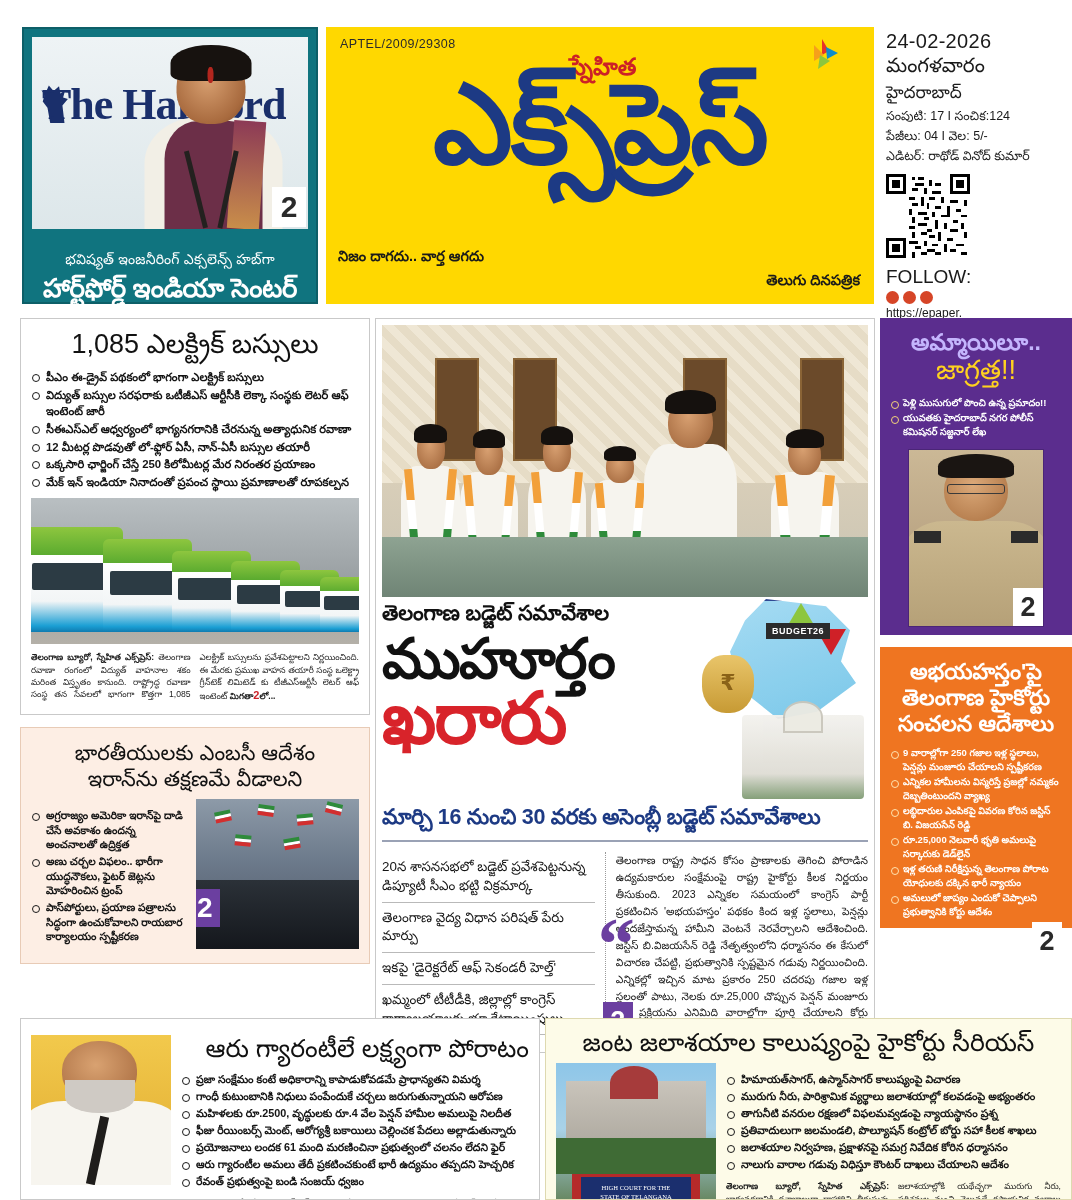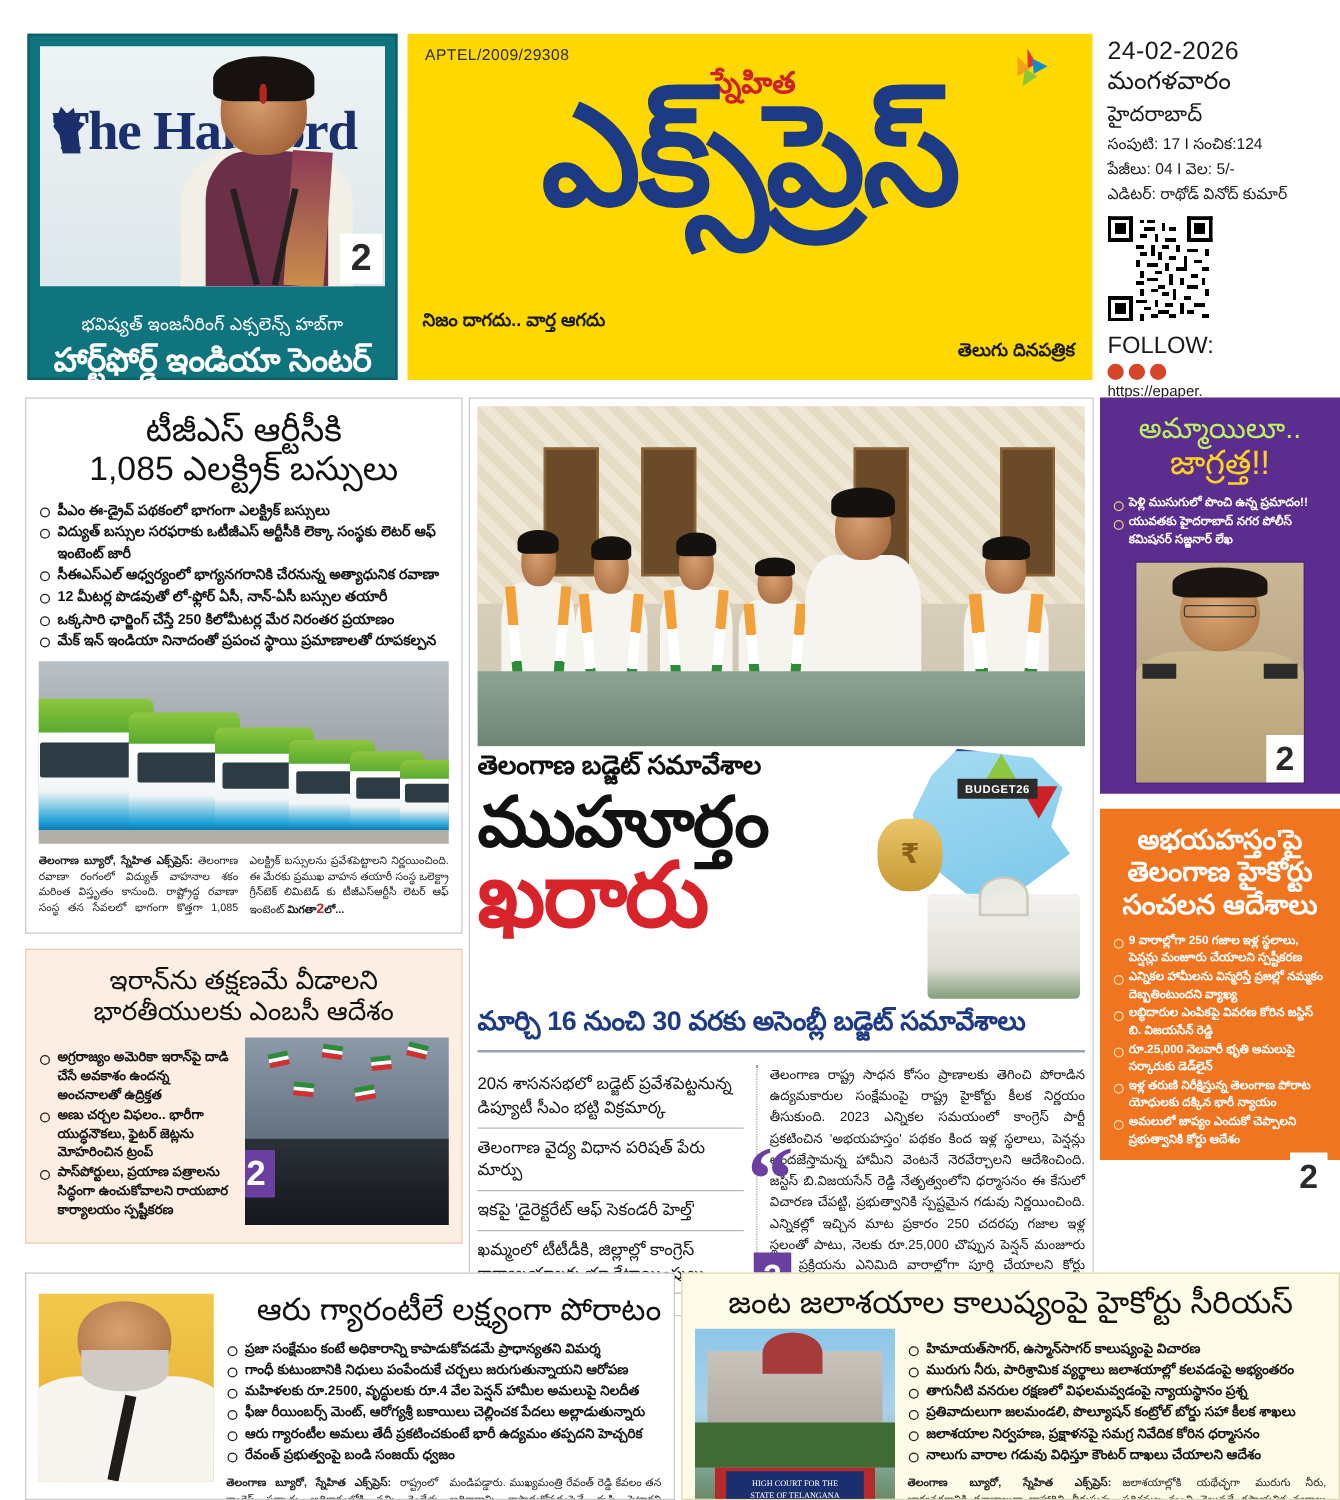--- a/index.html
+++ b/index.html
@@ -207,21 +207,21 @@
   .quote-mark { position: absolute; right: -30px; top: 74px; color: #6b3fa0; font-size: 74px;
     font-weight: bold; line-height: .5; font-family: "Liberation Serif", serif; }
   .quote-badge { position: absolute; right: -28px; top: 150px; width: 30px; height: 38px;
     background: #6b3fa0; color: #fff; font-size: 27px; font-weight: bold;
     display:flex; align-items:center; justify-content:center; }
   .mid-right { width: 53%; font-size: 10.6px; line-height: 1.6; color: #141414;
     text-align: justify; border-bottom: 2px solid #6b6b6b; padding-bottom: 6px; }
 
   
   .purple-card { background: #5b2d8e; padding: 12px 10px 8px; }
-  .purple-hl1 { font-size: 23px; color: #bef264; font-weight: normal; text-align: center; line-height: 1.1; }
+  .purple-hl1 { font-size: 23px; color: #c4b5fd; font-weight: bold; text-align: center; line-height: 1.1; }
   .purple-hl2 { font-size: 27px; color: #ffd21f; font-weight: normal; text-align: center; line-height: 1.1; margin-top: 1px; }
   .purple-card .bullets { margin-top: 10px; }
   .purple-card .bullets li { font-size: 9.6px; line-height: 1.45; padding-left: 13px; }
   .cop-photo { width: 136px; height: 178px; margin: 10px auto 0; position: relative;
     background: linear-gradient(180deg,#cbb896 0%, #b9a382 60%, #9d8a6c 100%); border: 1px solid #4b2577; overflow:hidden; }
   .cop-photo .h { position:absolute; left:26%; top:6%; width:48%; height:34%;
     background: radial-gradient(ellipse at 45% 40%, #dba979, #a96f3f); border-radius:48%; }
   .cop-photo .hair { position:absolute; left:22%; top:2%; width:56%; height:14%; background:#1a1512; border-radius:50% 50% 18% 18%; }
   .cop-photo .glasses { position:absolute; left:28%; top:19%; width:44%; height:6%; border:1.5px solid #3a3a3a; border-radius:3px; }
   .cop-photo .uni { position:absolute; left:-4%; top:40%; width:108%; height:62%;
@@ -398,21 +398,20 @@
         <span style="background:#d64527"></span>
         <span style="background:#d64527"></span>
       </div>
       <div class="url">https://epaper.</div>
       <div class="url">expresstelugudaily.com</div>
     </div>
   </div>
 
   <div class="col-left">
     <div class="card">
-      <div class="hl-lead">టీజీఎస్ ఆర్టీసీకి</div>
       <div class="hl-lead">1,085 ఎలక్ట్రిక్ బస్సులు</div>
       <ul class="bullets">
         <li>పీఎం ఈ-డ్రైవ్ పథకంలో భాగంగా ఎలక్ట్రిక్ బస్సులు</li>
         <li>విద్యుత్ బస్సుల సరఫరాకు ఒటీజీఎస్ ఆర్టీసీకి లెక్కా సంస్థకు లెటర్ ఆఫ్ ఇంటెంట్ జారీ</li>
         <li>సీఈఎస్ఎల్ ఆధ్వర్యంలో భాగ్యనగరానికి చేరనున్న అత్యాధునిక రవాణా</li>
         <li>12 మీటర్ల పొడవుతో లో-ఫ్లోర్ ఏసీ, నాన్-ఏసీ బస్సుల తయారీ</li>
         <li>ఒక్కసారి ఛార్జింగ్ చేస్తే 250 కిలోమీటర్ల మేర నిరంతర ప్రయాణం</li>
         <li>మేక్ ఇన్ ఇండియా నినాదంతో ప్రపంచ స్థాయి ప్రమాణాలతో రూపకల్పన</li>
       </ul>
       <div class="photo bus-photo">
@@ -447,22 +446,22 @@
             <div class="glass"></div>
           </div>
       </div>
       <div class="caption">
         <b>తెలంగాణ బ్యూరో, స్నేహిత ఎక్స్‌ప్రెస్:</b><span> తెలంగాణ రవాణా రంగంలో విద్యుత్ వాహనాల శకం మరింత విస్తృతం కానుంది. రాష్ట్రోద్ధ రవాణా సంస్థ తన సేవలలో భాగంగా కొత్తగా 1,085 ఎలక్ట్రిక్ బస్సులను ప్రవేశపెట్టాలని నిర్ణయించింది. ఈ మేరకు ప్రముఖ వాహన తయారీ సంస్థ ఒలెక్ట్రా గ్రీన్‌టెక్ లిమిటెడ్ కు టీజీఎస్ఆర్టీసీ లెటర్ ఆఫ్ ఇంటెంట్</span>
         <span class="cap-ref"><span>మిగతా</span><i>2</i><span>లో...</span></span>
       </div>
     </div>
 
     <div class="iran-card">
+      <div class="iran-hl">భారతీయులకు ఎంబసీ ఆదేశం</div>
       <div class="iran-hl">ఇరాన్‌ను తక్షణమే వీడాలని</div>
-      <div class="iran-hl">భారతీయులకు ఎంబసీ ఆదేశం</div>
       <div class="iran-body">
         <ul class="bullets bl">
           <li>అగ్రరాజ్యం అమెరికా ఇరాన్‌పై దాడి చేసే అవకాశం ఉందన్న అంచనాలతో ఉద్రిక్తత</li>
           <li>అణు చర్చల విఫలం.. భారీగా యుద్ధనౌకలు, ఫైటర్ జెట్లను మోహరించిన ట్రంప్</li>
           <li>పాస్‌పోర్టులు, ప్రయాణ పత్రాలను సిద్ధంగా ఉంచుకోవాలని రాయబార కార్యాలయం స్పష్టీకరణ</li>
         </ul>
         <div class="photo iran-photo">
           <div class="flagbit" style="left:12%;top:8%;transform:rotate(-12deg)">
               <i style="background:#2e8b3a"></i>
               <i style="background:#fff"></i>
@@ -626,20 +625,21 @@
         <div class="beard"></div>
         <div class="mic"></div>
       </div>
       <div class="bl-text">
         <div class="bl-hl">ఆరు గ్యారంటీలే లక్ష్యంగా పోరాటం</div>
         <ul class="bullets">
           <li>ప్రజా సంక్షేమం కంటే అధికారాన్ని కాపాడుకోవడమే ప్రాధాన్యతని విమర్శ</li>
           <li>గాంధీ కుటుంబానికి నిధులు పంపేందుకే చర్చలు జరుగుతున్నాయని ఆరోపణ</li>
           <li>మహిళలకు రూ.2500, వృద్ధులకు రూ.4 వేల పెన్షన్ హామీల అమలుపై నిలదీత</li>
           <li>ఫీజు రీయింబర్స్ మెంట్, ఆరోగ్యశ్రీ బకాయిలు చెల్లించక పేదలు అల్లాడుతున్నారు</li>
+          <li>ప్రయోజనాలు లందక 61 మంది మరణించినా ప్రభుత్వంలో చలనం లేదని ఫైర్</li>
           <li>ఆరు గ్యారంటీల అమలు తేదీ ప్రకటించకుంటే భారీ ఉద్యమం తప్పదని హెచ్చరిక</li>
           <li>రేవంత్ ప్రభుత్వంపై బండి సంజయ్ ధ్వజం</li>
         </ul>
         <div class="byline">
           <b>తెలంగాణ బ్యూరో, స్నేహిత ఎక్స్‌ప్రెస్:</b><span> రాష్ట్రంలో కాంగ్రెస్ సర్కారు అధికారంలోకి వచ్చి రెండేళ్లు గడుస్తున్నా ఇచ్చిన హామీల అమలులో పూర్తిగా విఫలమైందని కేంద్ర మంత్రి బండి సంజయ్ కుమార్ మండిపడ్డారు. ముఖ్యమంత్రి రేవంత్ రెడ్డి కేవలం తన అధికారాన్ని కాపాడుకోవడంపైనే దృష్టి పెట్టారని ఆయన విమర్శించారు.</span>
         </div>
       </div>
     </div>
   </div>
 

